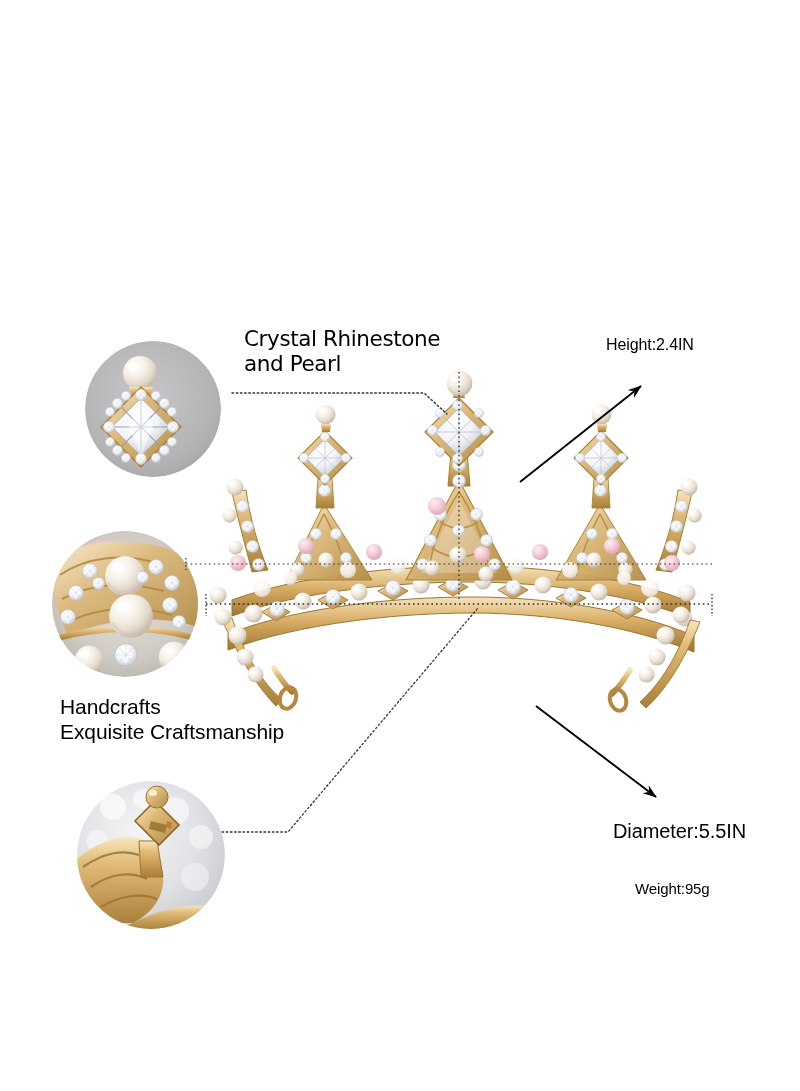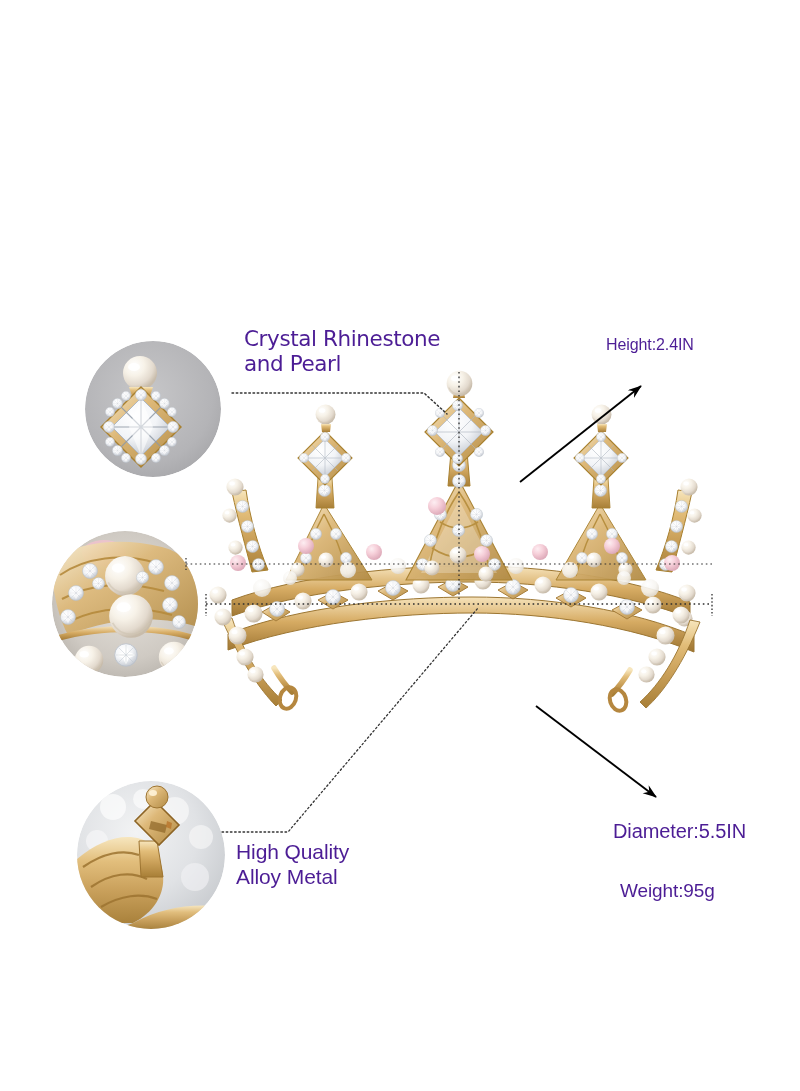--- a/index.html
+++ b/index.html
@@ -21,21 +21,21 @@
   }
   .layer {
     position: absolute; top: 0; left: 0;
     width: 800px; height: 1091px;
   }
   svg.layer { pointer-events: none; }
 
   
   .label {
     position: absolute;
-    color: #4c1d95;
+    color: #000000;
     line-height: 1.14;
     white-space: pre-line;
     letter-spacing: -0.1px;
   }
   #label-crystal {
     left: 244px; top: 327px;
     font-size: 21.5px;
     font-family: "DejaVu Sans", sans-serif;
     letter-spacing: -0.4px;
     line-height: 1.15;
@@ -53,22 +53,22 @@
   #label-height {
     left: 606px; top: 336px;
     font-size: 16px;
   }
   #label-diameter {
     left: 592px; top: 820px;
     font-size: 20px;
     margin-left: 21px;
   }
   #label-weight {
-    left: 620px; top: 880px;
-    font-size: 19px;
+    left: 635px; top: 880px;
+    font-size: 15px;
   }
 
   
   .detail-circle {
     position: absolute;
     border-radius: 50%;
     overflow: hidden;
   }
   #detail-crystal { left: 85px;  top: 341px; width: 136px; height: 136px; }
   #detail-pearls  { left: 52px;  top: 531px; width: 146px; height: 146px; }
@@ -509,23 +509,23 @@
     </g>
 
     <g>
       <path d="M222 832 L 288 832 L 478 608" fill="none" stroke="#333333" stroke-width="1.3" stroke-dasharray="1.6 2.6" stroke-linecap="round"></path>
     </g>
   </svg>
 
   <div class="label" id="label-crystal">Crystal Rhinestone
 and Pearl</div>
 
-
-  <div class="label" id="label-alloy">High Quality
-Alloy Metal</div>
+  <div class="label" id="label-handcrafts">Handcrafts
+Exquisite Craftsmanship</div>
+
 
   <div class="label" id="label-height">Height:2.4IN</div>
 
   <div class="label" id="label-diameter">Diameter:5.5IN</div>
 
   <div class="label" id="label-weight">Weight:95g</div>
 
 </div>
 
 </body></html>

